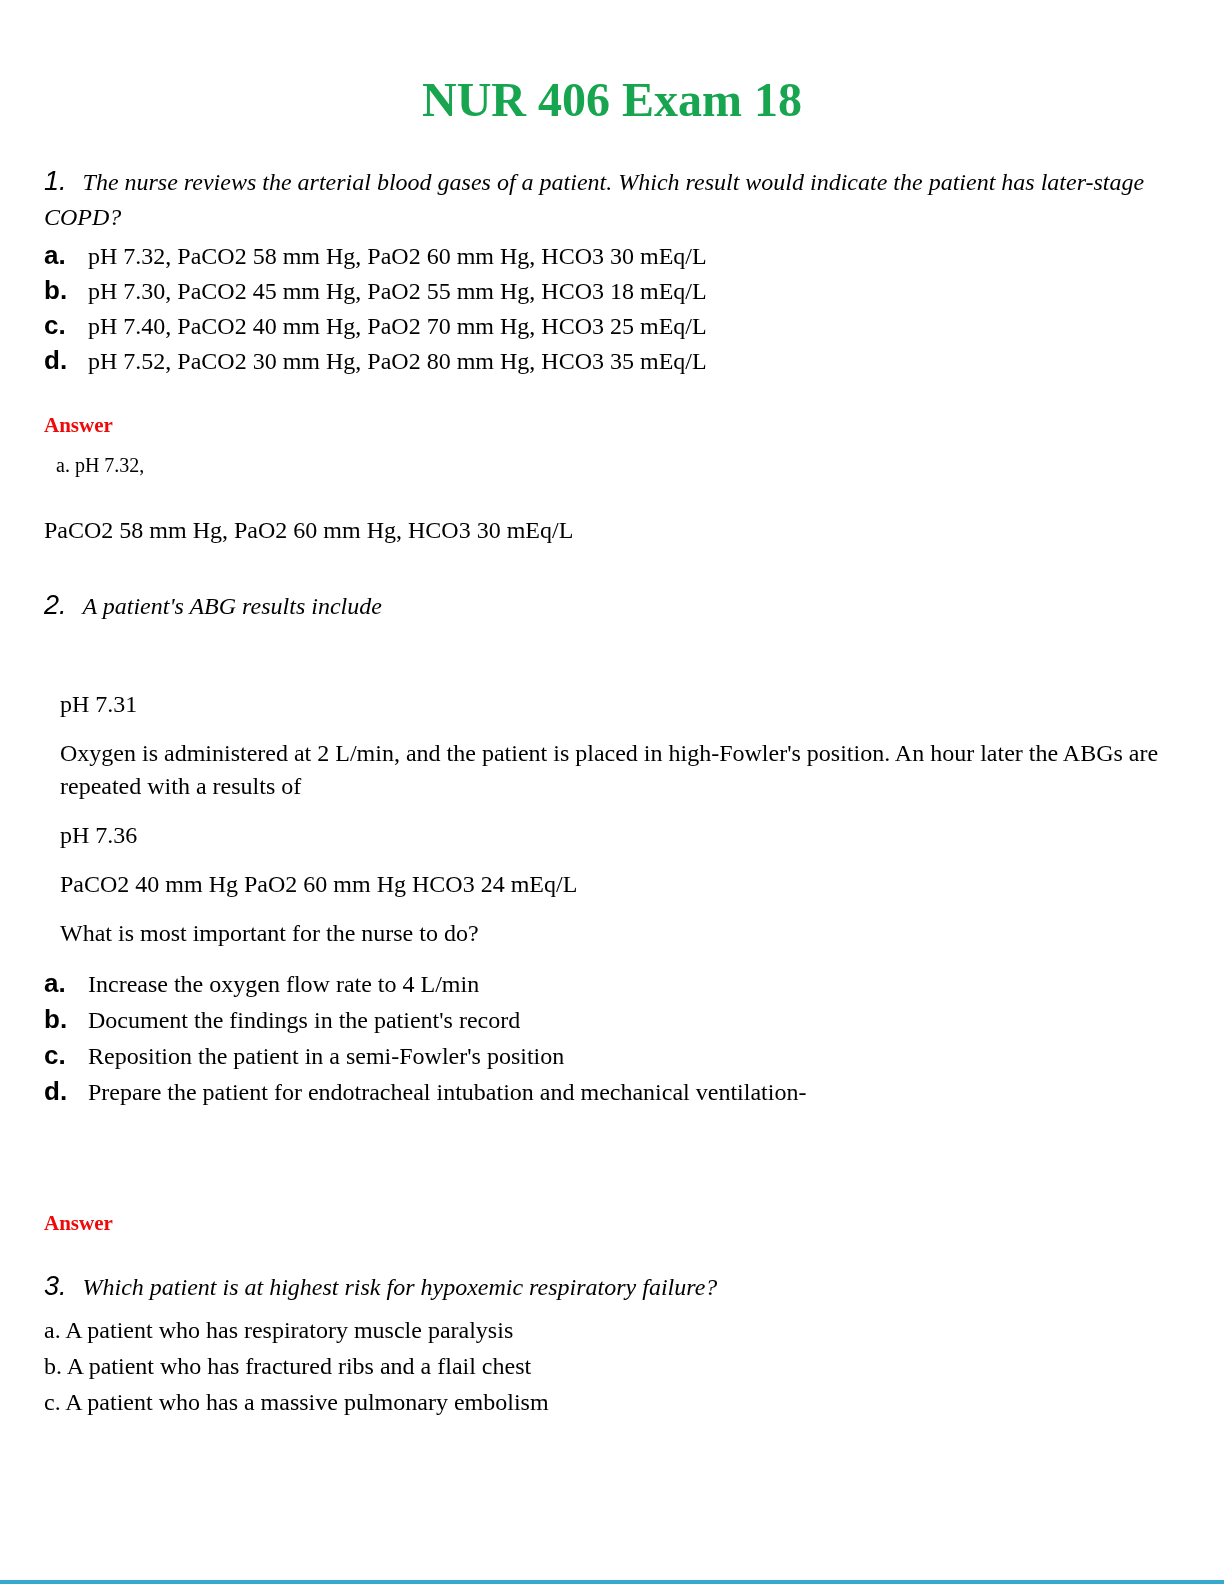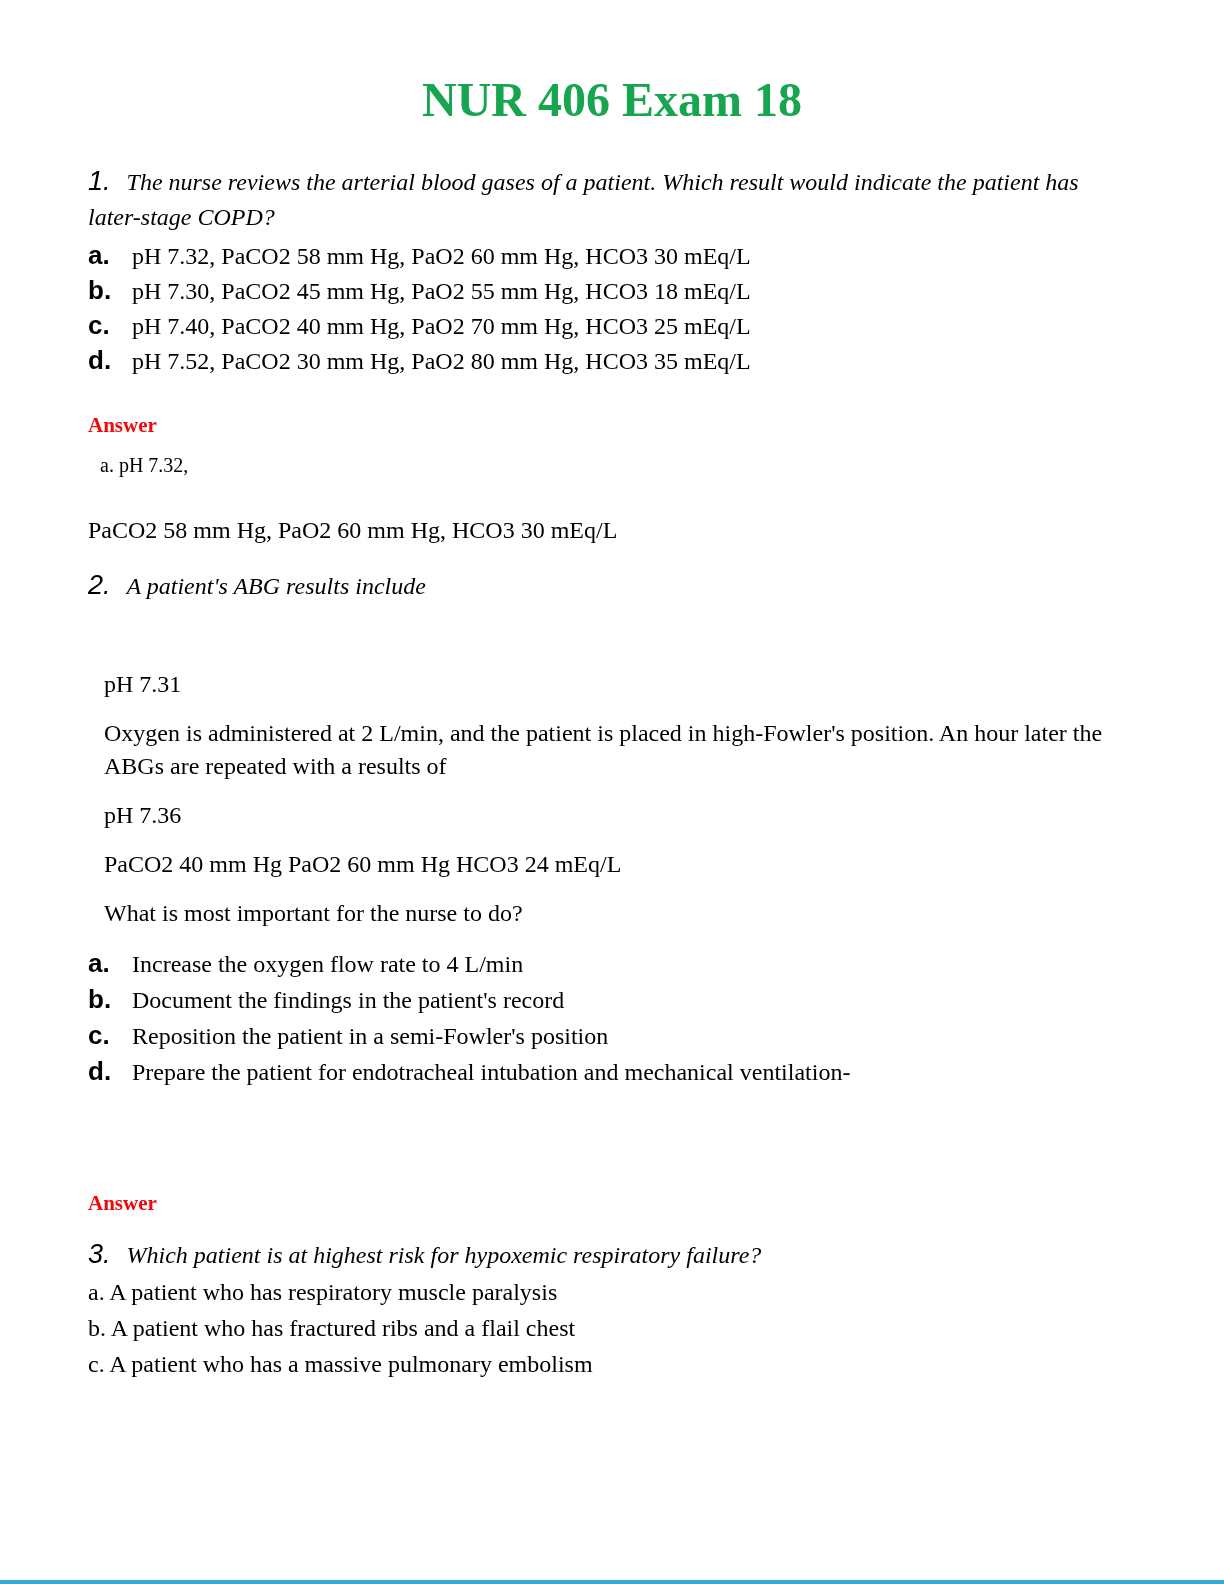--- a/index.html
+++ b/index.html
@@ -4,21 +4,21 @@
 <style>
   html, body { margin: 0; padding: 0; }
   body {
     width: 1224px; height: 1584px;
     position: relative;
     background: #ffffff;
     font-family: "Liberation Serif", serif;
     color: #000000;
     overflow: hidden;
   }
-  .content { padding: 0 88px; }
+  .content { padding: 0 44px; }
 
   .page-title {
     margin: 0;
     padding-top: 74px;
     text-align: center;
     font-family: "Liberation Serif", serif;
     font-weight: bold;
     font-size: 48px;
     line-height: 52px;
     color: #17a550;
@@ -67,33 +67,33 @@
     font-size: 20px;
     line-height: 35px;
   }
   .answer1-extra {
     margin: 0;
     margin-top: 30px;
     font-size: 24px;
     line-height: 35px;
   }
 
-  .q2-head { margin-top: 20px; }
+  .q2-head { margin-top: 40px; }
   .q2-details {
     margin-top: 64px;
     font-size: 24px;
     line-height: 33px;
   }
   .detail-line { margin: 16px; }
 
   .answer2-label { margin-top: 96px; }
 
-  .q3-head { margin-top: 16px; }
+  .q3-head { margin-top: 28px; }
   .q3-options {
-    margin-top: 1px;
+    margin-top: 7px;
     font-size: 24px;
     line-height: 36px;
   }
   .plain-option { margin: 0; }
 
   .bottom-bar {
     position: absolute;
     left: 0; right: 0; bottom: 0;
     height: 4px;
     background: #36a9ce;

